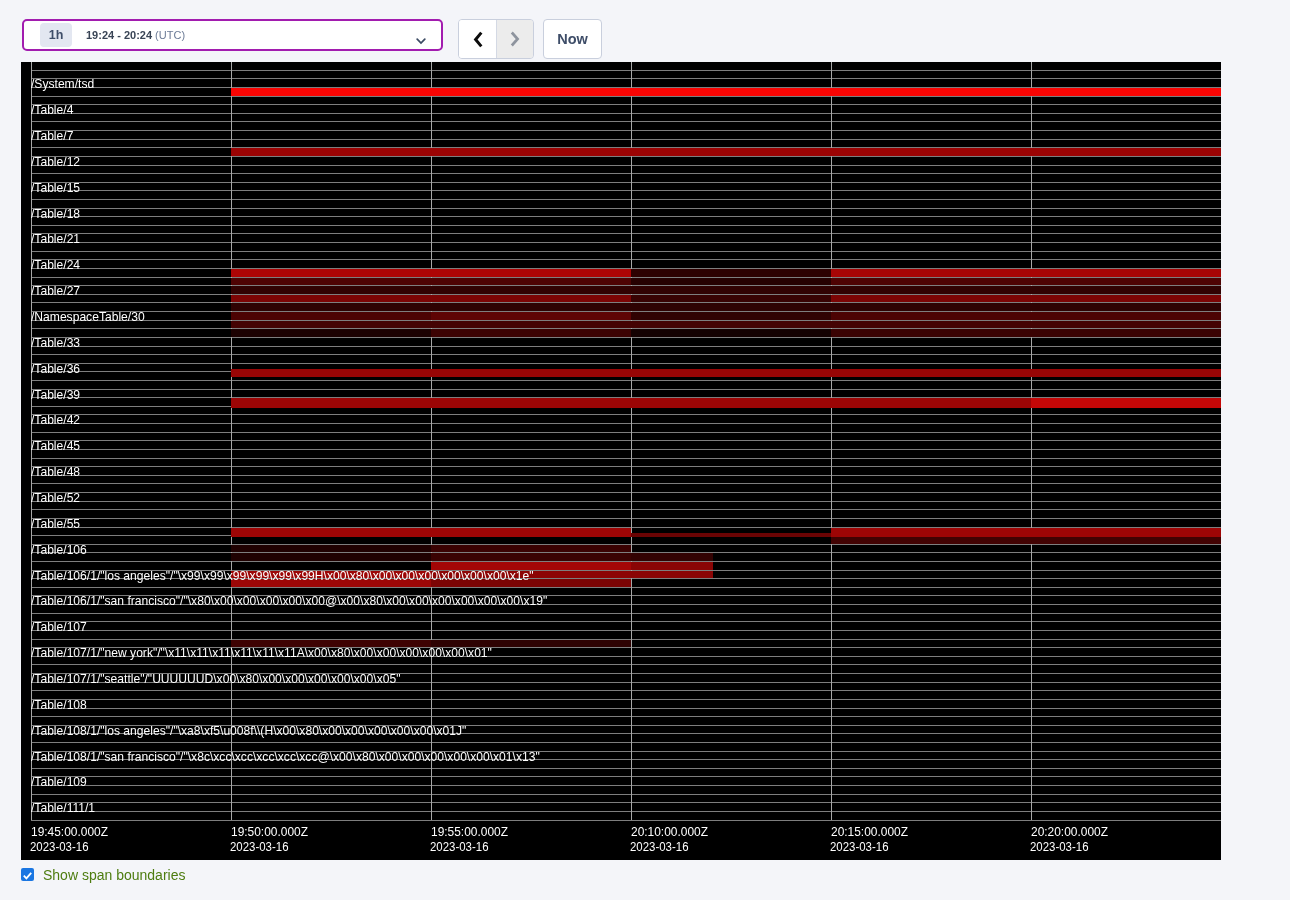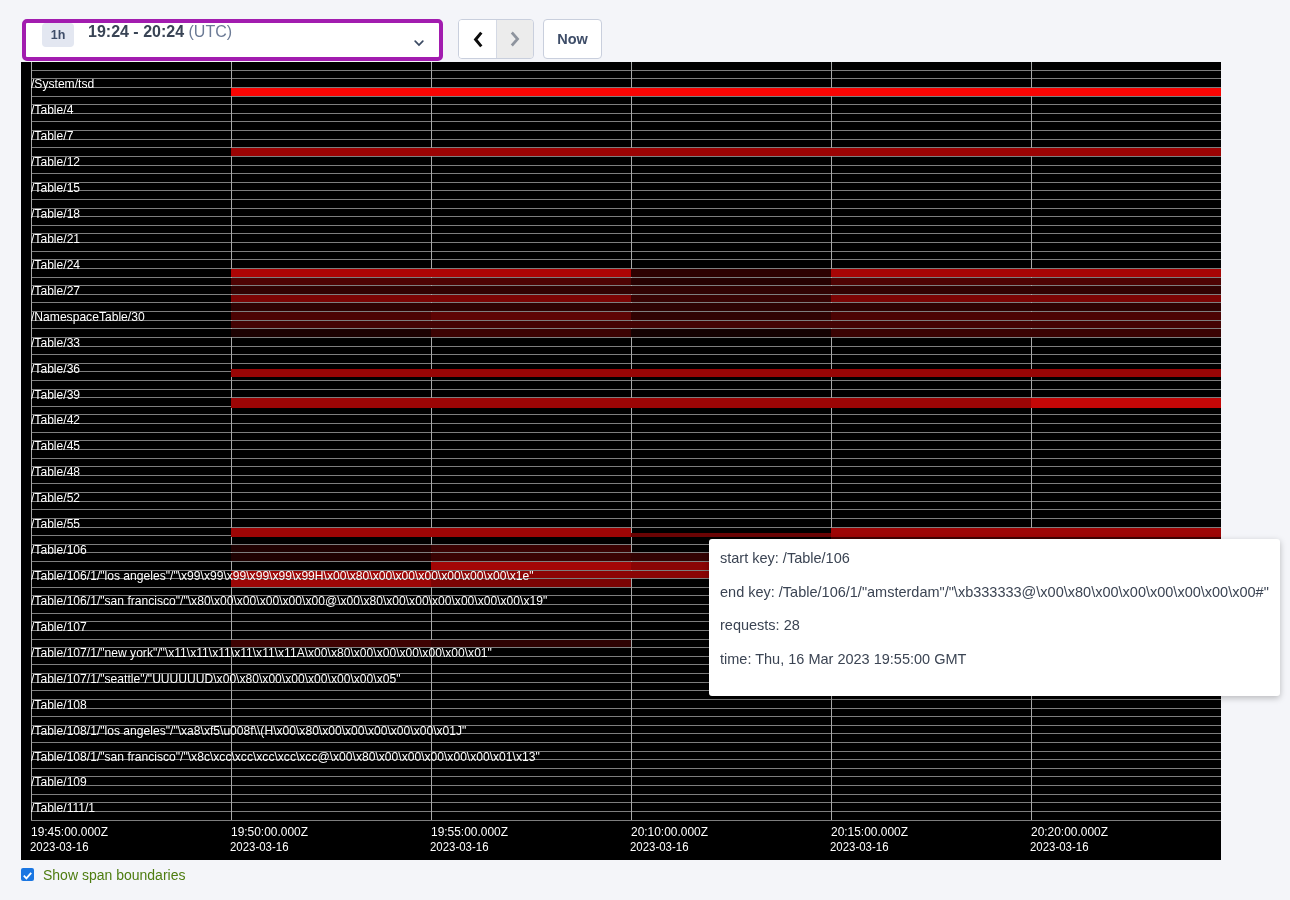--- a/index.html
+++ b/index.html
@@ -1,20 +1,20 @@
 <!DOCTYPE html>
 <html><head><meta charset="utf-8"><style>
 * { margin:0; padding:0; box-sizing:border-box; }
 html,body { width:1290px; height:900px; background:#f4f5f9; font-family:"Liberation Sans",sans-serif; overflow:hidden; }
 #page { position:relative; width:1290px; height:900px; }
-.sel { position:absolute; left:22px; top:19px; width:421px; height:42px; background:#fff;
-  border:4px solid #a21caf; border-radius:5px; display:flex; align-items:flex-start; }
+.sel { position:absolute; left:22px; top:19px; width:421px; height:32px; background:#fff;
+  border:2px solid #a21caf; border-radius:5px; display:flex; align-items:center; }
 .badge { margin-left:16px; background:#e3e7f1; border-radius:4px; width:32px; height:24px; display:flex; align-items:center; justify-content:center;
   font-size:12.5px; font-weight:bold; color:#3e4d68; }
-.trange { margin-left:14px; font-size:16px; font-weight:bold; color:#394455; }
+.trange { margin-left:14px; font-size:11px; font-weight:bold; color:#394455; }
 .trange .utc { font-weight:normal; color:#6c7b96; }
 .caret { position:absolute; right:15px; top:17px; }
 .btngrp { position:absolute; left:458px; top:19px; height:40px; display:flex;
   border:1px solid #c9cfdd; border-radius:4px; overflow:hidden; }
 .btn { width:37px; height:38px; display:flex; align-items:center; justify-content:center; background:#fff; }
 .btn.dis { background:#ececec; border-left:1px solid #d4d9e4; }
 .now { position:absolute; left:543px; top:19px; width:59px; height:40px; background:#fff;
   border:1px solid #c9cfdd; border-radius:4px; font-size:14.5px; font-weight:bold; color:#3e4d68;
   display:flex; align-items:center; justify-content:center;text-align:center; }
 .tooltip { position:absolute; left:709px; top:539px; width:571px; height:157px; background:#fff;
@@ -224,24 +224,18 @@
 <text x="410" y="774.3" textLength="77" lengthAdjust="spacingAndGlyphs">19:55:00.000Z</text>
 <text x="409" y="789.3" textLength="58.5" lengthAdjust="spacingAndGlyphs">2023-03-16</text>
 <text x="610" y="774.3" textLength="77" lengthAdjust="spacingAndGlyphs">20:10:00.000Z</text>
 <text x="609" y="789.3" textLength="58.5" lengthAdjust="spacingAndGlyphs">2023-03-16</text>
 <text x="810" y="774.3" textLength="77" lengthAdjust="spacingAndGlyphs">20:15:00.000Z</text>
 <text x="809" y="789.3" textLength="58.5" lengthAdjust="spacingAndGlyphs">2023-03-16</text>
 <text x="1010" y="774.3" textLength="77" lengthAdjust="spacingAndGlyphs">20:20:00.000Z</text>
 <text x="1009" y="789.3" textLength="58.5" lengthAdjust="spacingAndGlyphs">2023-03-16</text>
 </g>
 </svg>
-  <div class="tooltip">
-    <div style="top:11px">start key: /Table/106</div>
-    <div style="top:44.5px">end key: /Table/106/1/"amsterdam"/"\xb333333@\x00\x80\x00\x00\x00\x00\x00\x00#"</div>
-    <div style="top:78px">requests: 28</div>
-    <div style="top:111.5px">time: Thu, 16 Mar 2023 19:55:00 GMT</div>
-  </div>
   <div class="cbrow">
     <div class="cb"><svg width="13" height="13" viewBox="0 0 14 14">
           <path d="M3 7.2 L5.8 10 L11 4.2" stroke="#fff" stroke-width="2" fill="none"></path>
         </svg></div>
     <span class="cblabel">Show span boundaries</span>
   </div>
 </div>
 </body></html>

